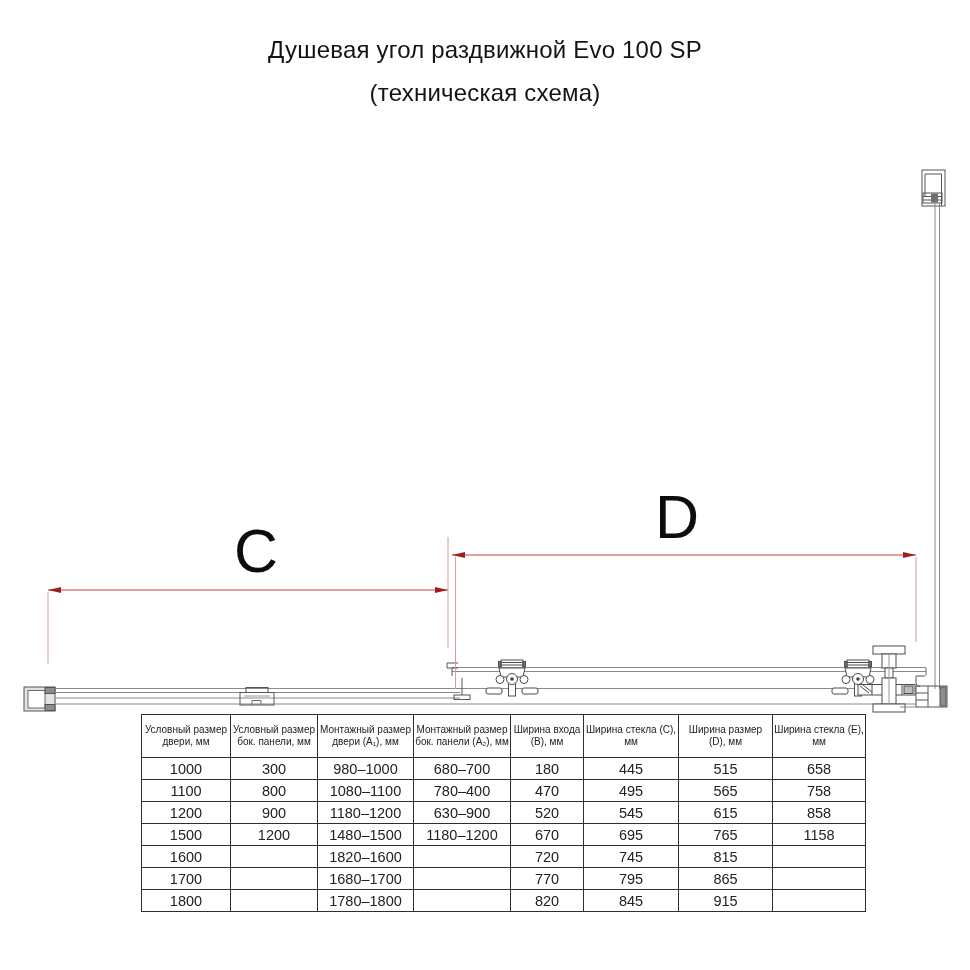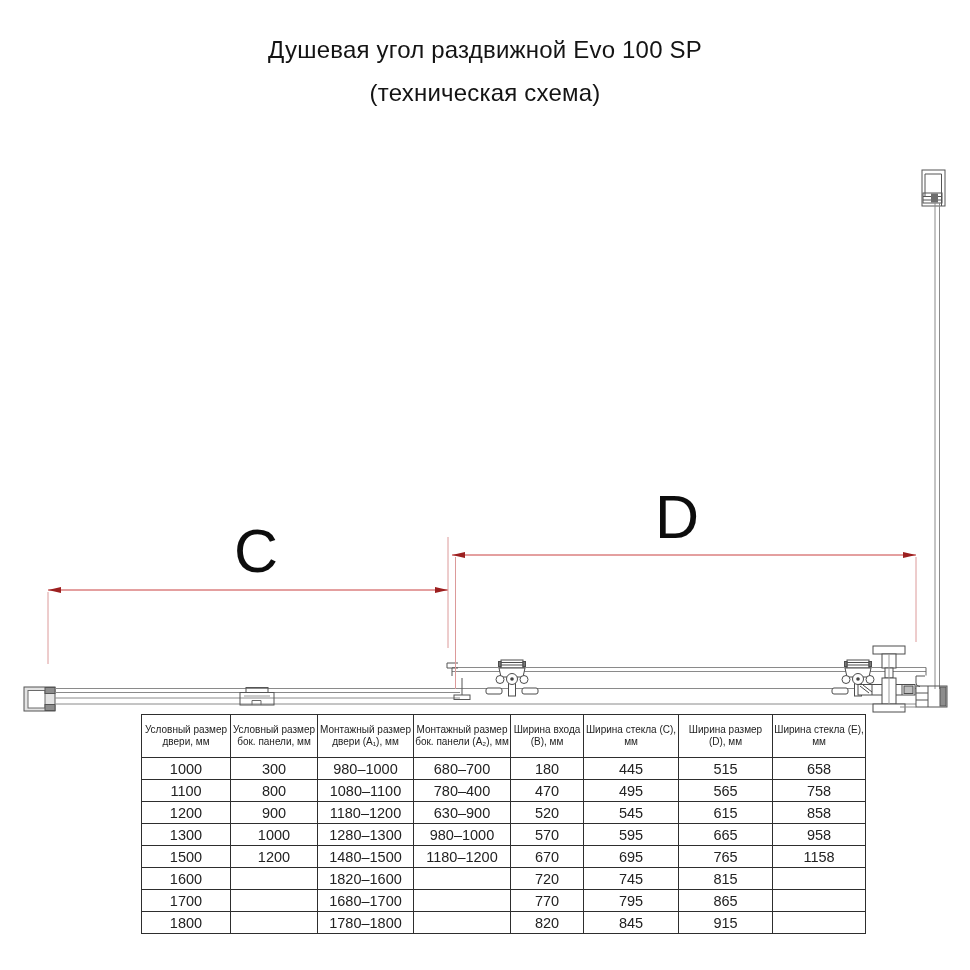--- a/index.html
+++ b/index.html
@@ -209,30 +209,20 @@
         <td>1200</td>
         <td>900</td>
         <td>1180–1200</td>
         <td>630–900</td>
         <td>520</td>
         <td>545</td>
         <td>615</td>
         <td>858</td>
       </tr>
       <tr>
-        <td>1300</td>
-        <td>1000</td>
-        <td>1280–1300</td>
-        <td>980–1000</td>
-        <td>570</td>
-        <td>595</td>
-        <td>665</td>
-        <td>958</td>
-      </tr>
-      <tr>
         <td>1500</td>
         <td>1200</td>
         <td>1480–1500</td>
         <td>1180–1200</td>
         <td>670</td>
         <td>695</td>
         <td>765</td>
         <td>1158</td>
       </tr>
       <tr>

